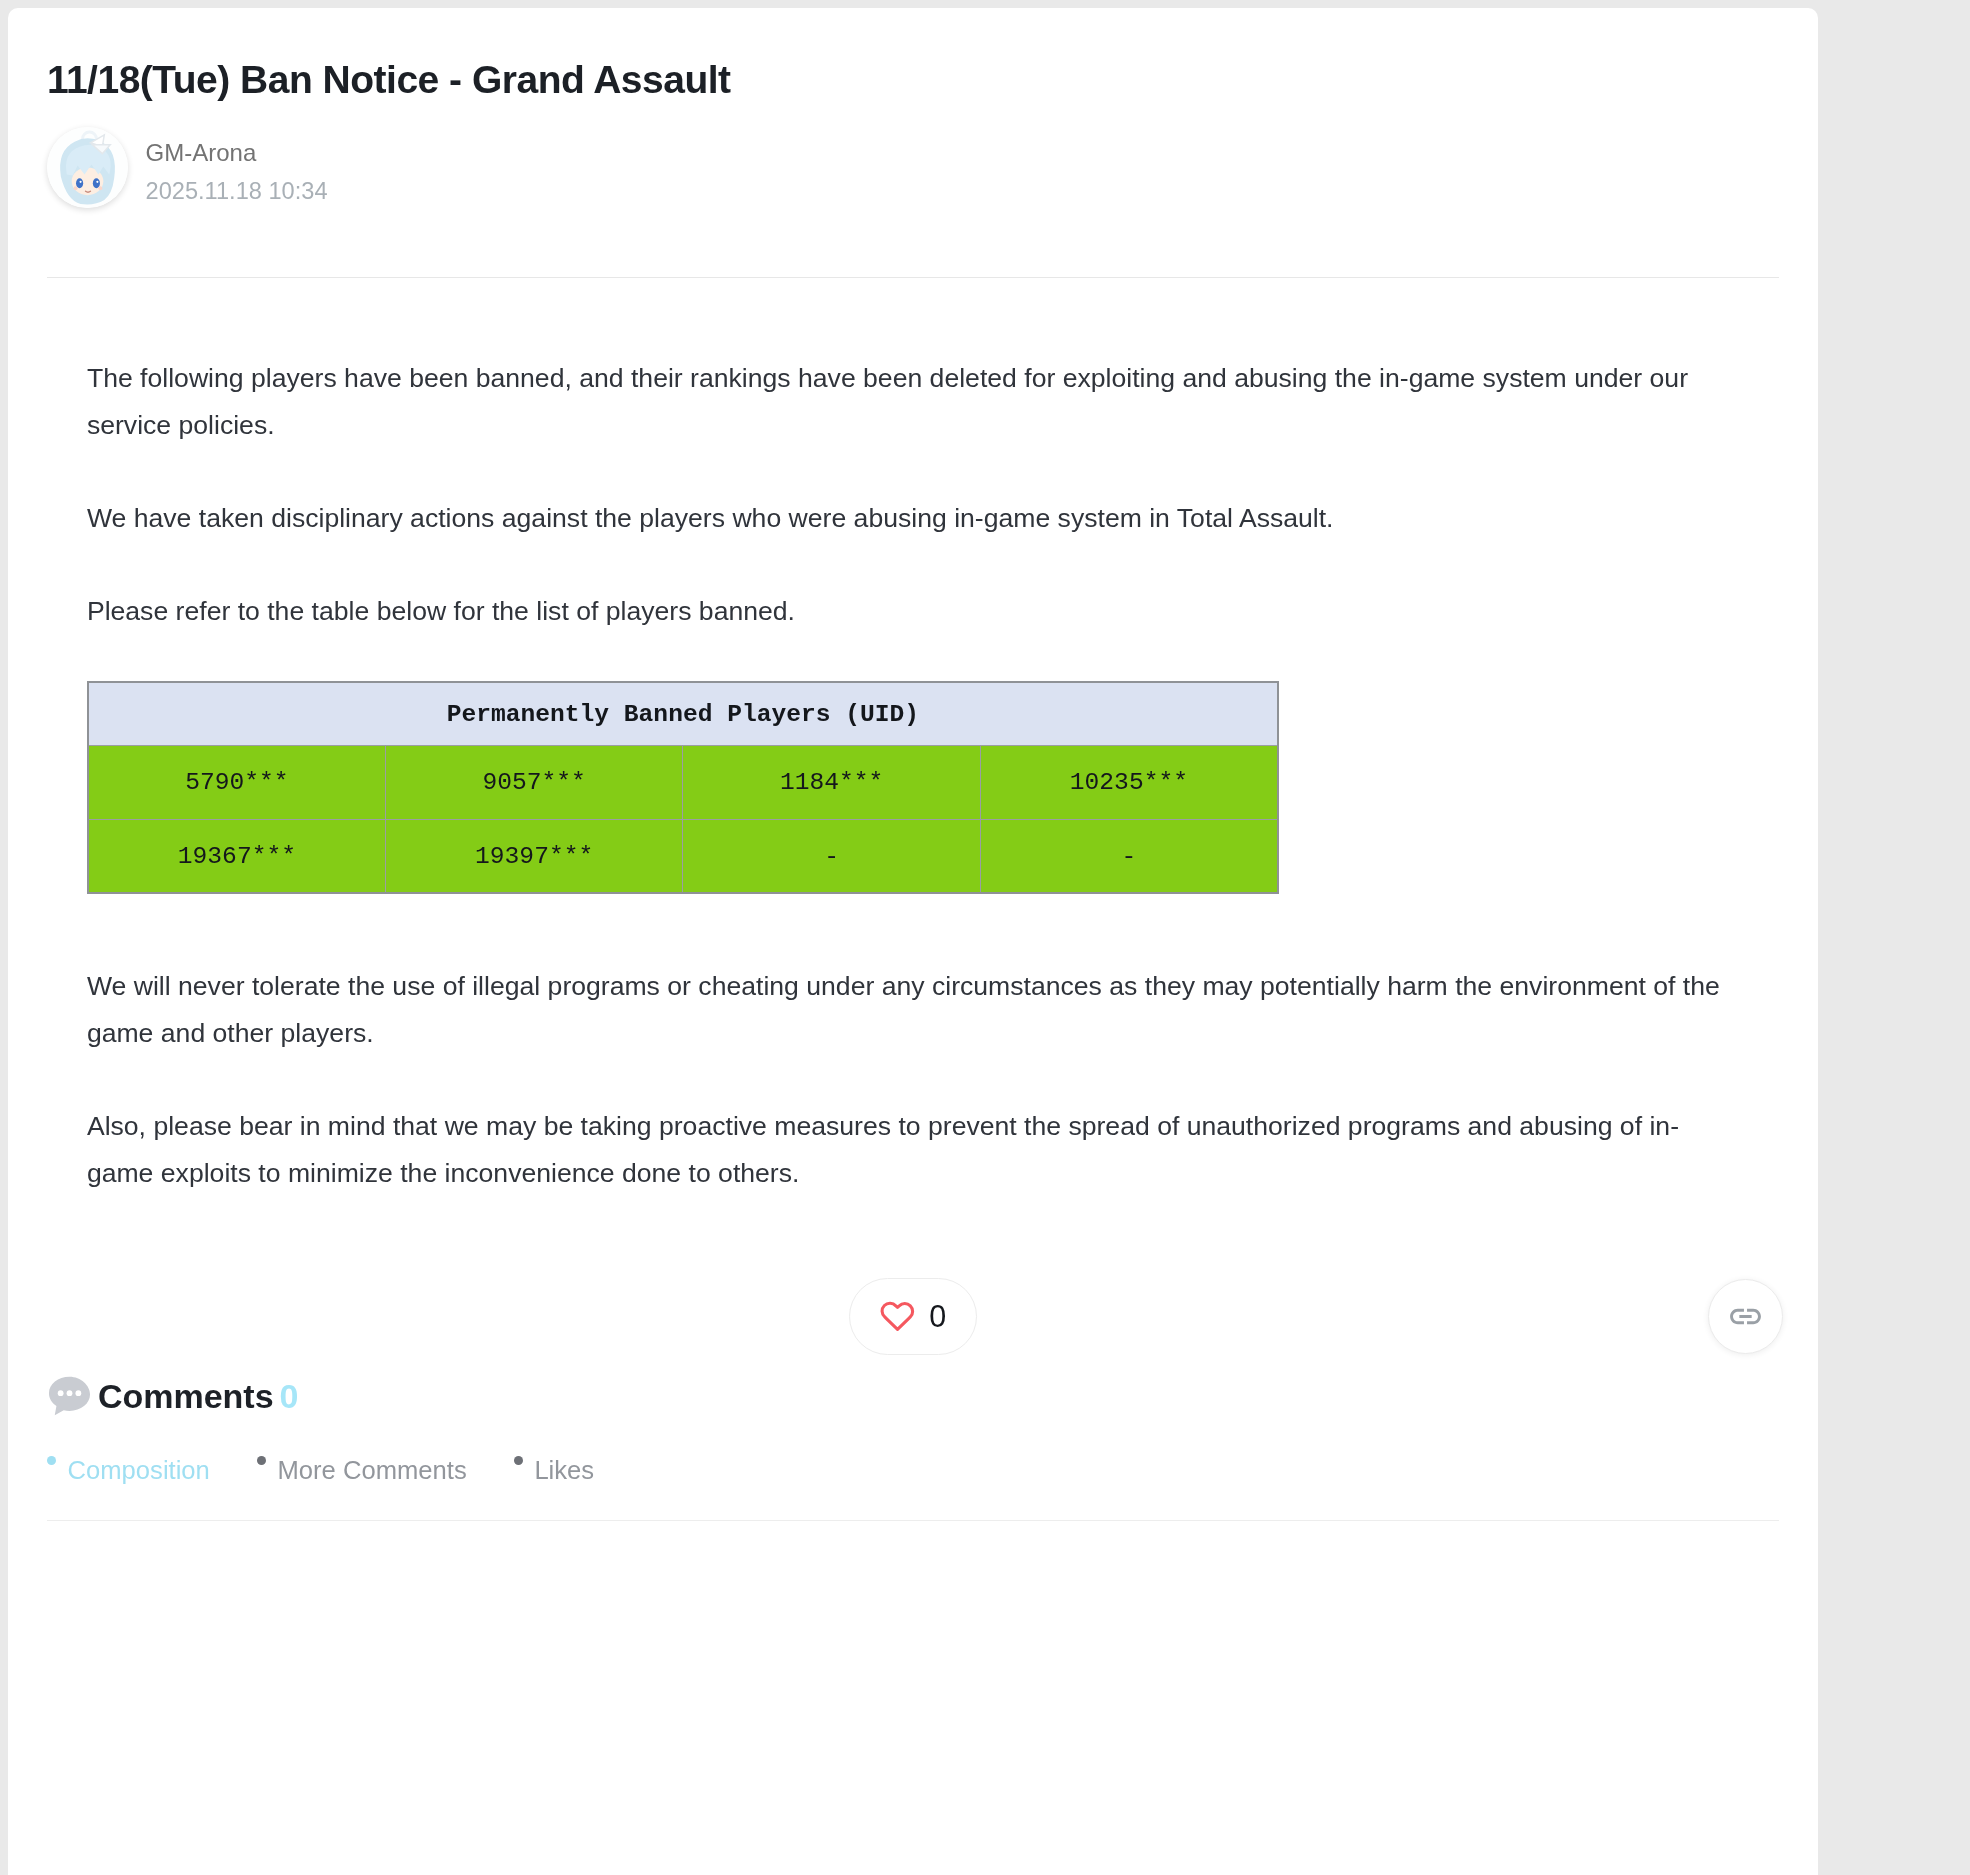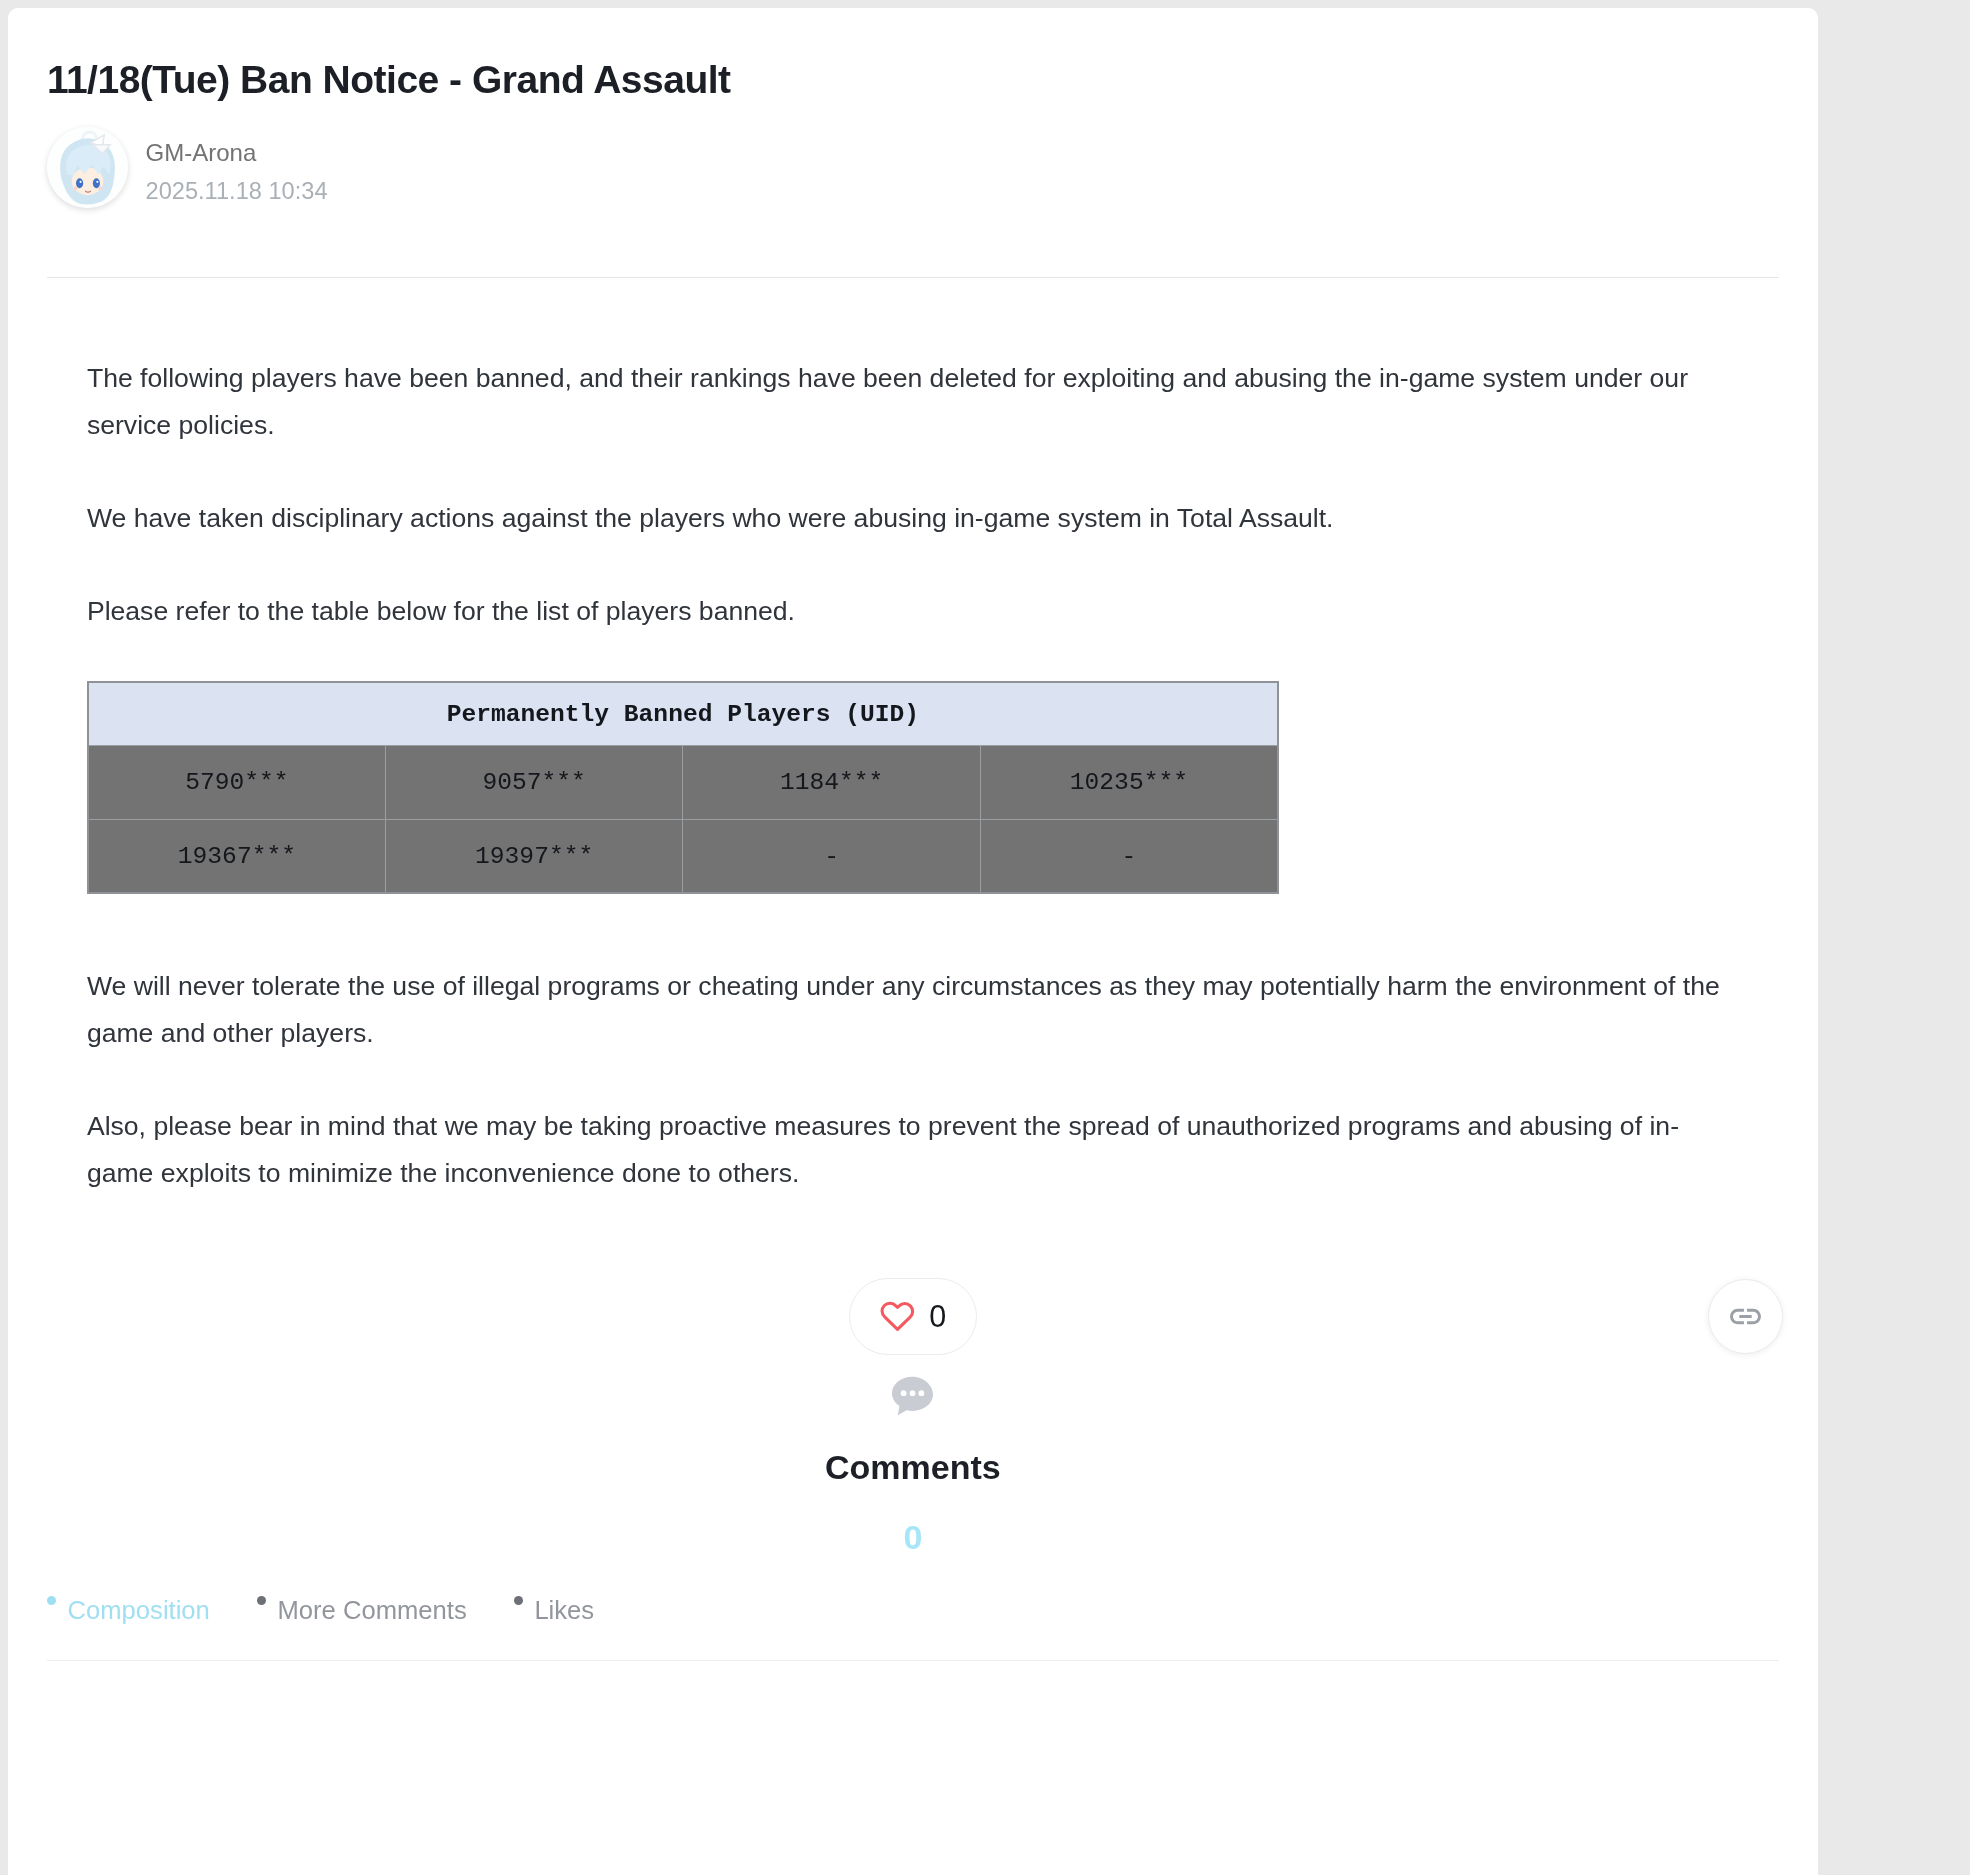--- a/index.html
+++ b/index.html
@@ -50,21 +50,21 @@
     text-align:center;
   }
   table.ban-table th {
     height:63px; font-size:24.6px; font-weight:700;
     border:1px solid #9b9ea3;
     background:#dbe2f2;
   }
   table.ban-table td {
     height:74px; width:297px; font-size:24.6px;
     border:1px solid #9b9ea3;
-    background:#737373;
+    background:#84cc16;
   }
 
   
   .actions-row { position:relative; margin-top:81px; height:79px; }
   .like-button {
     position:absolute; left:50%; transform:translateX(-50%);
     display:flex; align-items:center; gap:12.8px;
     height:77px; padding:0 29.6px;
     background:#fff; border:1px solid #ececec; border-radius:39px;
     cursor:pointer;
@@ -74,21 +74,21 @@
     position:absolute; right:35px; top:1px;
     width:75px; height:75px; border-radius:50%;
     background:#fff; border:1px solid #ebebeb;
     box-shadow:0 1px 5.9px rgba(0,0,0,.07);
     display:flex; align-items:center; justify-content:center;
     cursor:pointer;
   }
 
   
   .comments-section { padding:17.7px 39px 0; }
-  .comments-header { display:flex; align-items:center; gap:31px;flex-direction:column; }
+  .comments-header { display:flex; align-items:center; gap:6px; }
   .comments-title { font-size:34px; font-weight:700; color:#1d2127; }
   .comments-count { font-size:34px; font-weight:700; color:#a6e6f8; }
   .comments-tabs { display:flex; gap:47px; margin-top:39px; }
   .tab { display:flex; gap:11.8px; font-size:25.6px; color:#92969c; cursor:pointer; }
   .tab .dot { width:8.9px; height:8.9px; border-radius:50%; background:#6d7076; }
   .tab.active { color:#9fdff2; }
   .tab.active .dot { background:#9fdff2; }
   .comments-divider { border:none; border-top:1px solid #ededed; margin:35px 0 0; }
 </style>
 </head>

